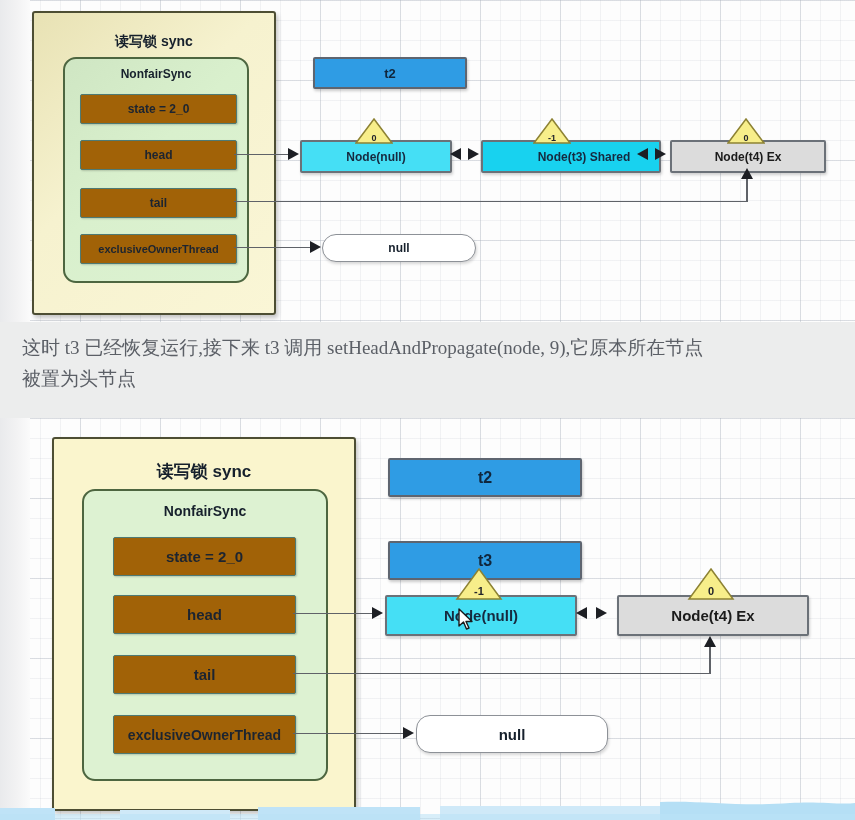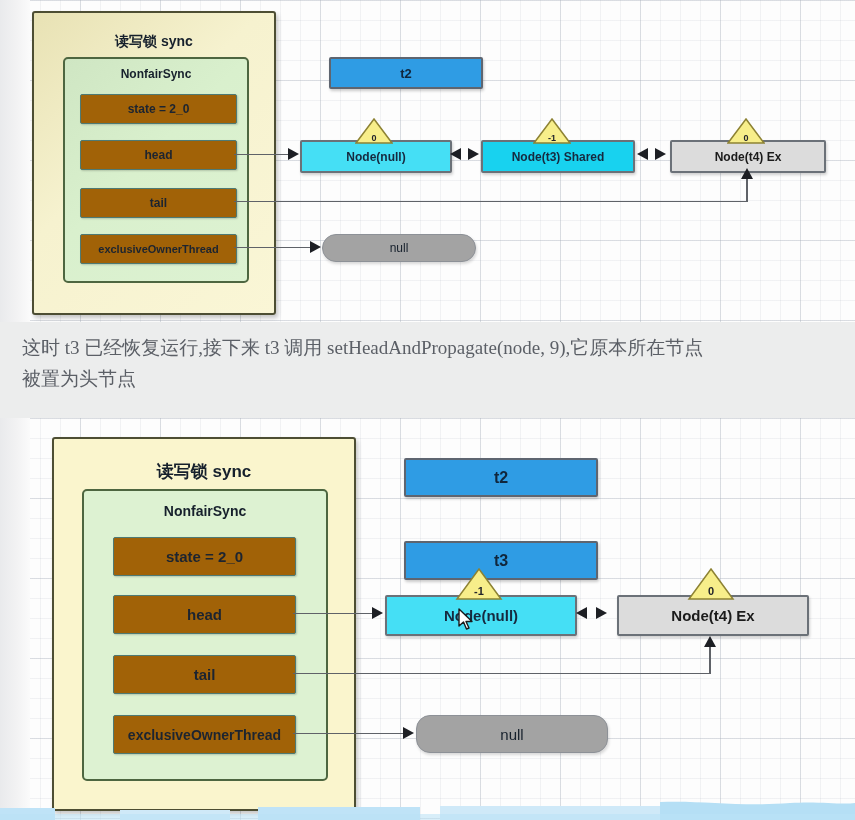--- a/index.html
+++ b/index.html
@@ -37,21 +37,21 @@
     border:2px solid #4d4e33;
     border-radius:3px;
     box-shadow:2px 3px 4px rgba(0,0,0,.22);
   }
   .outer-yellow.flat{
     background:#faf5cd;
   }
   .inner-green{
     background:linear-gradient(135deg,#cfe6c3 0%,#d9f0cd 45%,#ddf2d2 100%);
     border:2px solid #4d6640;
-    border-radius:5px;
+    border-radius:13px;
     text-decoration:underline;
   }
   .inner-green.flat{background:#ddf2d2;}
   .field-box{
     background:#a16207;
     border:1.5px solid #4e7a74;
     border-radius:2px;
     display:flex;align-items:center;justify-content:center;
     color:#1c2430;font-weight:bold;
     box-shadow:1px 1px 2px rgba(0,0,0,.18);
@@ -60,36 +60,35 @@
     position:absolute;left:0;right:0;text-align:center;
     font-weight:bold;color:#16202c;
   }
   .thread-box{
     background:#2f9ce4;
     border:2px solid #5e6570;
     border-radius:2px;
     display:flex;align-items:center;justify-content:center;
     color:#10263c;font-weight:bold;
     box-shadow:1px 2px 3px rgba(0,0,0,.2);
-    margin-left:16px;
   }
   .node-box{
     border:2px solid #6b7178;
     border-radius:2px;
     display:flex;align-items:center;justify-content:center;
     font-weight:bold;color:#16293f;
     box-shadow:1px 2px 3px rgba(0,0,0,.18);
   }
   .node-cyan{background:#45dff5;}
-  .node-cyan-strong{background:#18d2ef;}
+  .node-cyan-strong{background:#18d2ef;padding-left:26px;}
   .node-gray{background:#dcdcdc;color:#1b1b1b;}
   .null-box{
-    background:#a3a3a3;border:1.5px solid #8d9197;border-radius:14px;
-    display:flex;align-items:center;justify-content:center;
-    font-weight:normal;color:#16202c;
+    background:#ffffff;border:1.5px solid #8d9197;border-radius:14px;
+    display:flex;align-items:center;justify-content:center;
+    font-weight:bold;color:#16202c;
     box-shadow:1px 2px 3px rgba(0,0,0,.15);
   }
   .ws-tri{position:absolute;}
   .ws-tri .glyph{
     position:absolute;left:0;top:0;
   }
   .ws-tri .num{
     position:absolute;left:0;right:0;bottom:1px;text-align:center;
     font-weight:bold;color:#22242b;line-height:1;
   }

